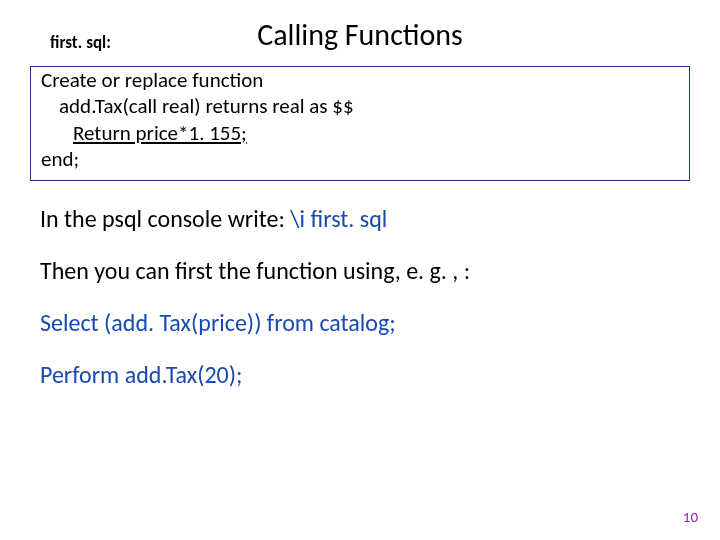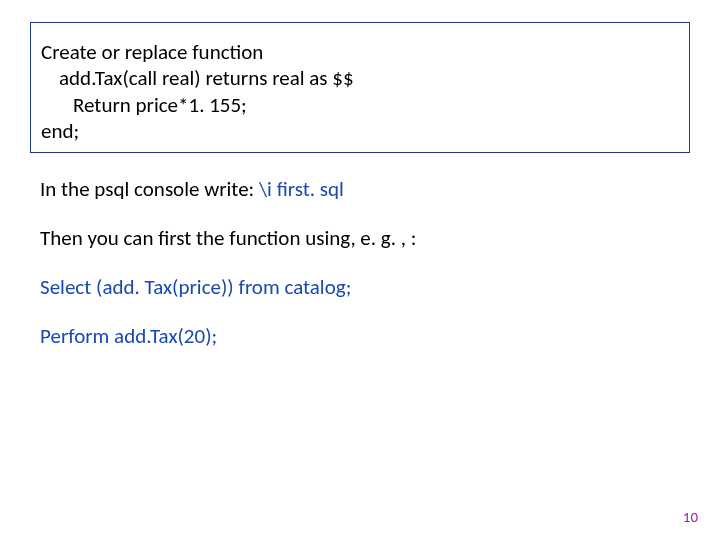--- a/index.html
+++ b/index.html
@@ -1,32 +1,36 @@
 <!DOCTYPE html>
 <html><head>
 <meta charset="utf-8">
 <style>
   * { margin: 0; padding: 0; box-sizing: border-box; }
   html, body { width: 720px; height: 540px; background: #fff; font-family: Calibri, "Segoe UI", Arial, sans-serif; color: #000; }
   .slide { position: relative; width: 720px; height: 540px; padding: 18px 30px 20px 30px; }
   .header { position: relative; height: 44px; }
   .file-label { position: absolute; left: 20px; top: 14px; font-size: 17px; font-weight: 600; }
   .title { position: absolute; left: 0; right: 0; top: -2px; text-align: center; font-size: 30px; font-weight: 400; }
-  .code-box { border: 1.5px solid #1a3a8a; margin: 4px 0 14px 0; padding: 16px 10px 8px 10px; font-size: 21px; line-height: 1.25; }
+  .code-box { border: 1.5px solid #1a3a8a; margin: 4px 0 14px 0; padding: 0 10px 8px 10px; font-size: 21px; line-height: 1.25; }
   .code-box .ind1 { padding-left: 18px; }
-  .code-box .ind2 { padding-left: 32px; }
-  .body-text { font-size: 21px; margin: 23px 10px 0 10px; }
+  .code-box .ind2 { padding-left: 32px; text-decoration: underline; }
+  .body-text { font-size: 24px; margin: 23px 10px 0 10px; }
   .blue { color: #1848b0; }
   .page-num { position: absolute; right: 22px; bottom: 14px; font-size: 15px; color: #a21caf; }
 </style>
 </head>
 <body>
 
 <div class="slide">
 
+  <div class="header">
+    <div class="file-label">first. sql:</div>
+    <div class="title">Calling Functions</div>
+  </div>
 
   <div class="code-box">
     <div>Create or replace function</div>
     <div class="ind1">add.Tax(call real) returns real as $$</div>
     <div class="ind2">Return  price*1. 155;</div>
     <div>end;</div>
   </div>
 
   <div class="body-text">
     <span>In the psql console write: </span><span class="blue">\i first. sql</span>

